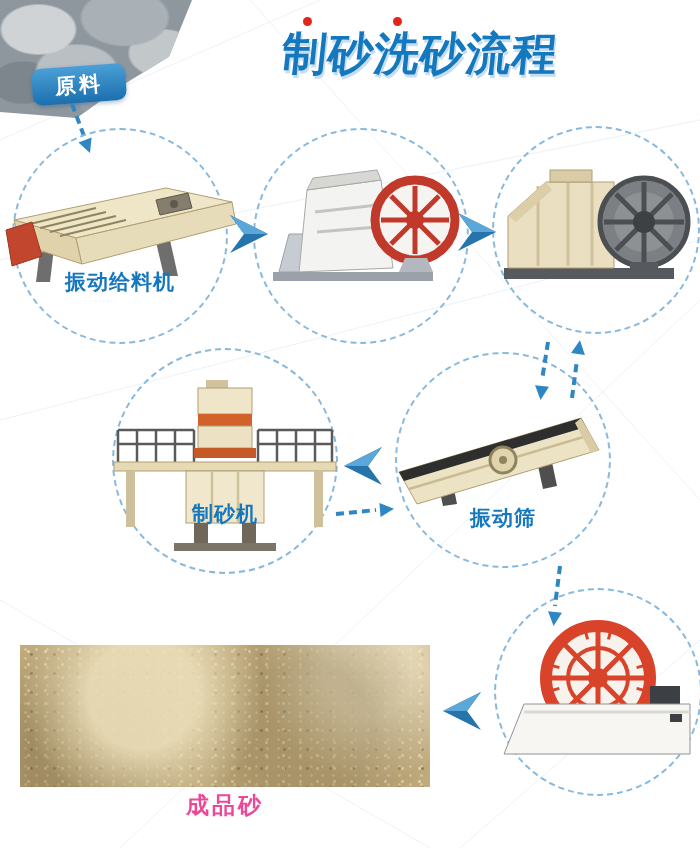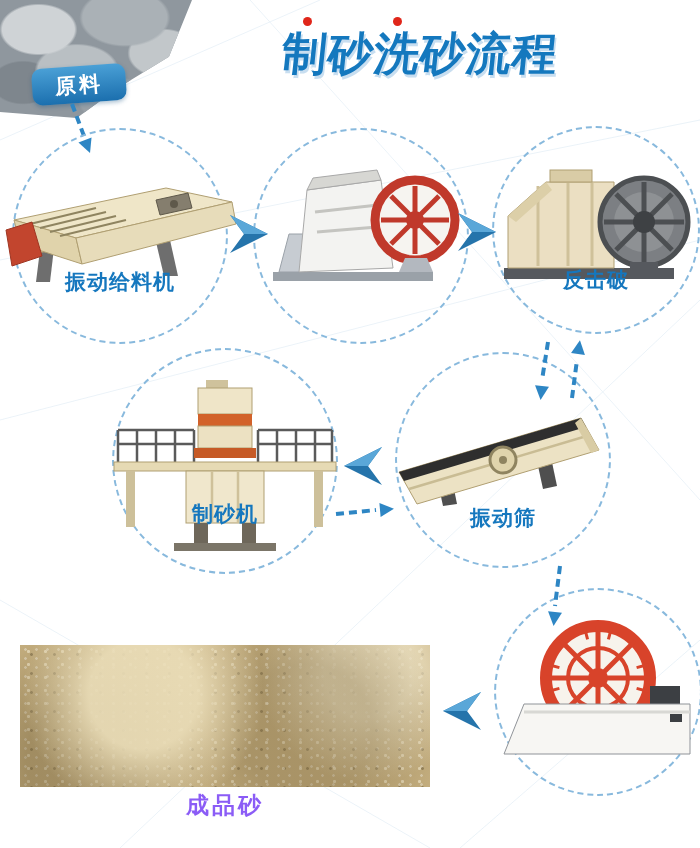--- a/index.html
+++ b/index.html
@@ -56,21 +56,21 @@
     background-image:
       radial-gradient(circle at 30% 35%, rgba(235,222,185,.9) 0 18%, rgba(0,0,0,0) 40%),
       radial-gradient(circle at 70% 60%, rgba(120,100,60,.35) 0 22%, rgba(0,0,0,0) 45%),
       radial-gradient(circle at 15% 80%, rgba(110,92,55,.4) 0 15%, rgba(0,0,0,0) 35%),
       radial-gradient(circle at 85% 20%, rgba(240,230,200,.8) 0 12%, rgba(0,0,0,0) 30%),
       radial-gradient(circle, rgba(255,248,225,.55) 1.2px, rgba(0,0,0,0) 2px),
       radial-gradient(circle, rgba(90,75,45,.45) 1px, rgba(0,0,0,0) 1.8px),
       radial-gradient(circle, rgba(255,255,255,.35) 1px, rgba(0,0,0,0) 1.6px);
     background-size:100% 100%,100% 100%,100% 100%,100% 100%,17px 13px,23px 19px,11px 9px;}
   .sand-label{position:absolute;left:20px;top:790px;width:410px;text-align:center;
-    color:#8b5cf6;font-size:23px;font-weight:700;letter-spacing:3px;}
+    color:#ec4899;font-size:23px;font-weight:700;letter-spacing:3px;}
 </style>
 </head>
 <body>
 
 <div class="canvas">
 
   <svg class="bg-pattern" viewBox="0 0 700 848">
     <g stroke="#e7f0f7" stroke-width="1" opacity="0.8">
       <line x1="0" y1="260" x2="700" y2="120"></line>
       <line x1="0" y1="420" x2="700" y2="240"></line>
@@ -150,21 +150,20 @@
       <circle cx="152" cy="60" r="30" fill="#8e9194"></circle>
       <g stroke="#4c4f52" stroke-width="5">
         <line x1="152" y1="20" x2="152" y2="100"></line>
         <line x1="112" y1="60" x2="192" y2="60"></line>
         <line x1="124" y1="32" x2="180" y2="88"></line>
         <line x1="124" y1="88" x2="180" y2="32"></line>
       </g>
       <circle cx="152" cy="60" r="11" fill="#3e4144"></circle>
       <rect x="138" y="100" width="28" height="8" fill="#56595e"></rect>
     </svg>
-    <div class="node-label">反击破</div>
   </div>
 
   <div class="node node-screen">
     <svg class="machine" style="left:-12px;top:40px;" width="232" height="122" viewBox="0 0 232 122">
       <polygon points="52,84 66,80 72,110 58,112" fill="#4f4f4f"></polygon>
       <polygon points="150,58 164,54 172,92 158,95" fill="#4f4f4f"></polygon>
       <polygon points="14,78 196,24 214,56 32,110" fill="#ece2c4" stroke="#b09f72"></polygon>
       <polygon points="14,78 196,24 201,33 19,87" fill="#2e2e2e"></polygon>
       <line x1="24" y1="95" x2="205" y2="41" stroke="#c9bc94" stroke-width="2.5"></line>
       <polygon points="196,24 214,56 206,59 190,29" fill="#d9cca4"></polygon>

